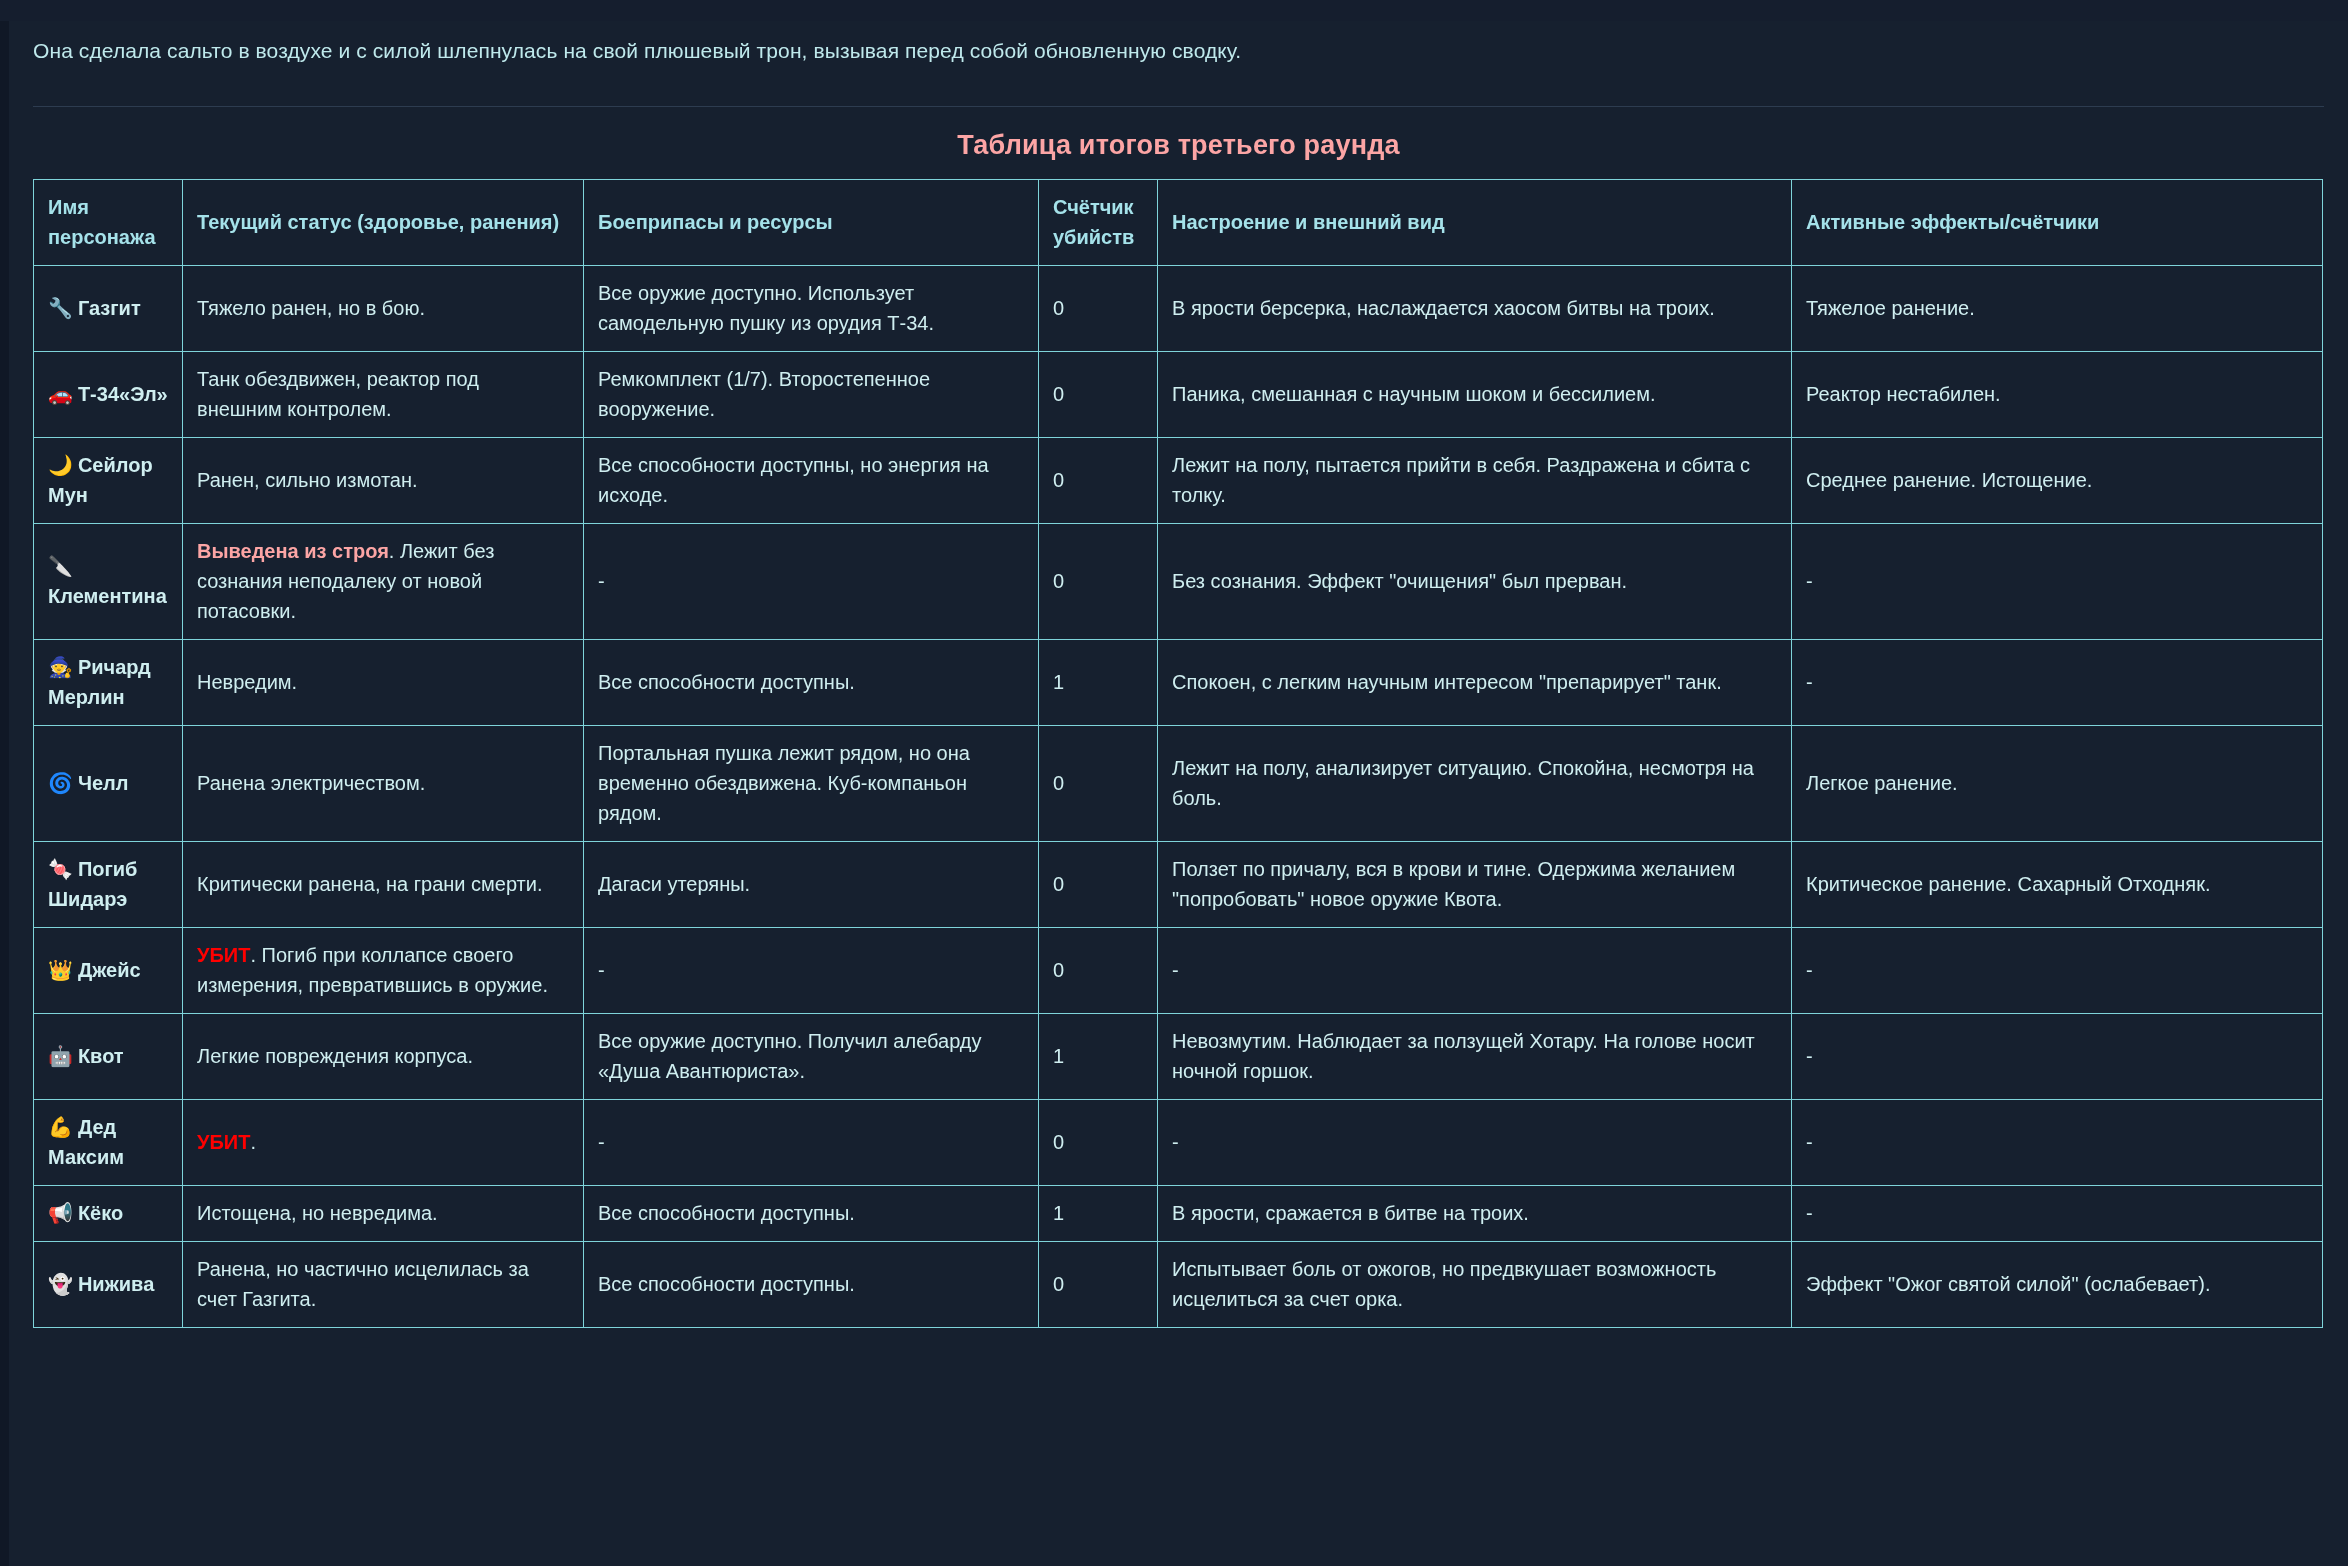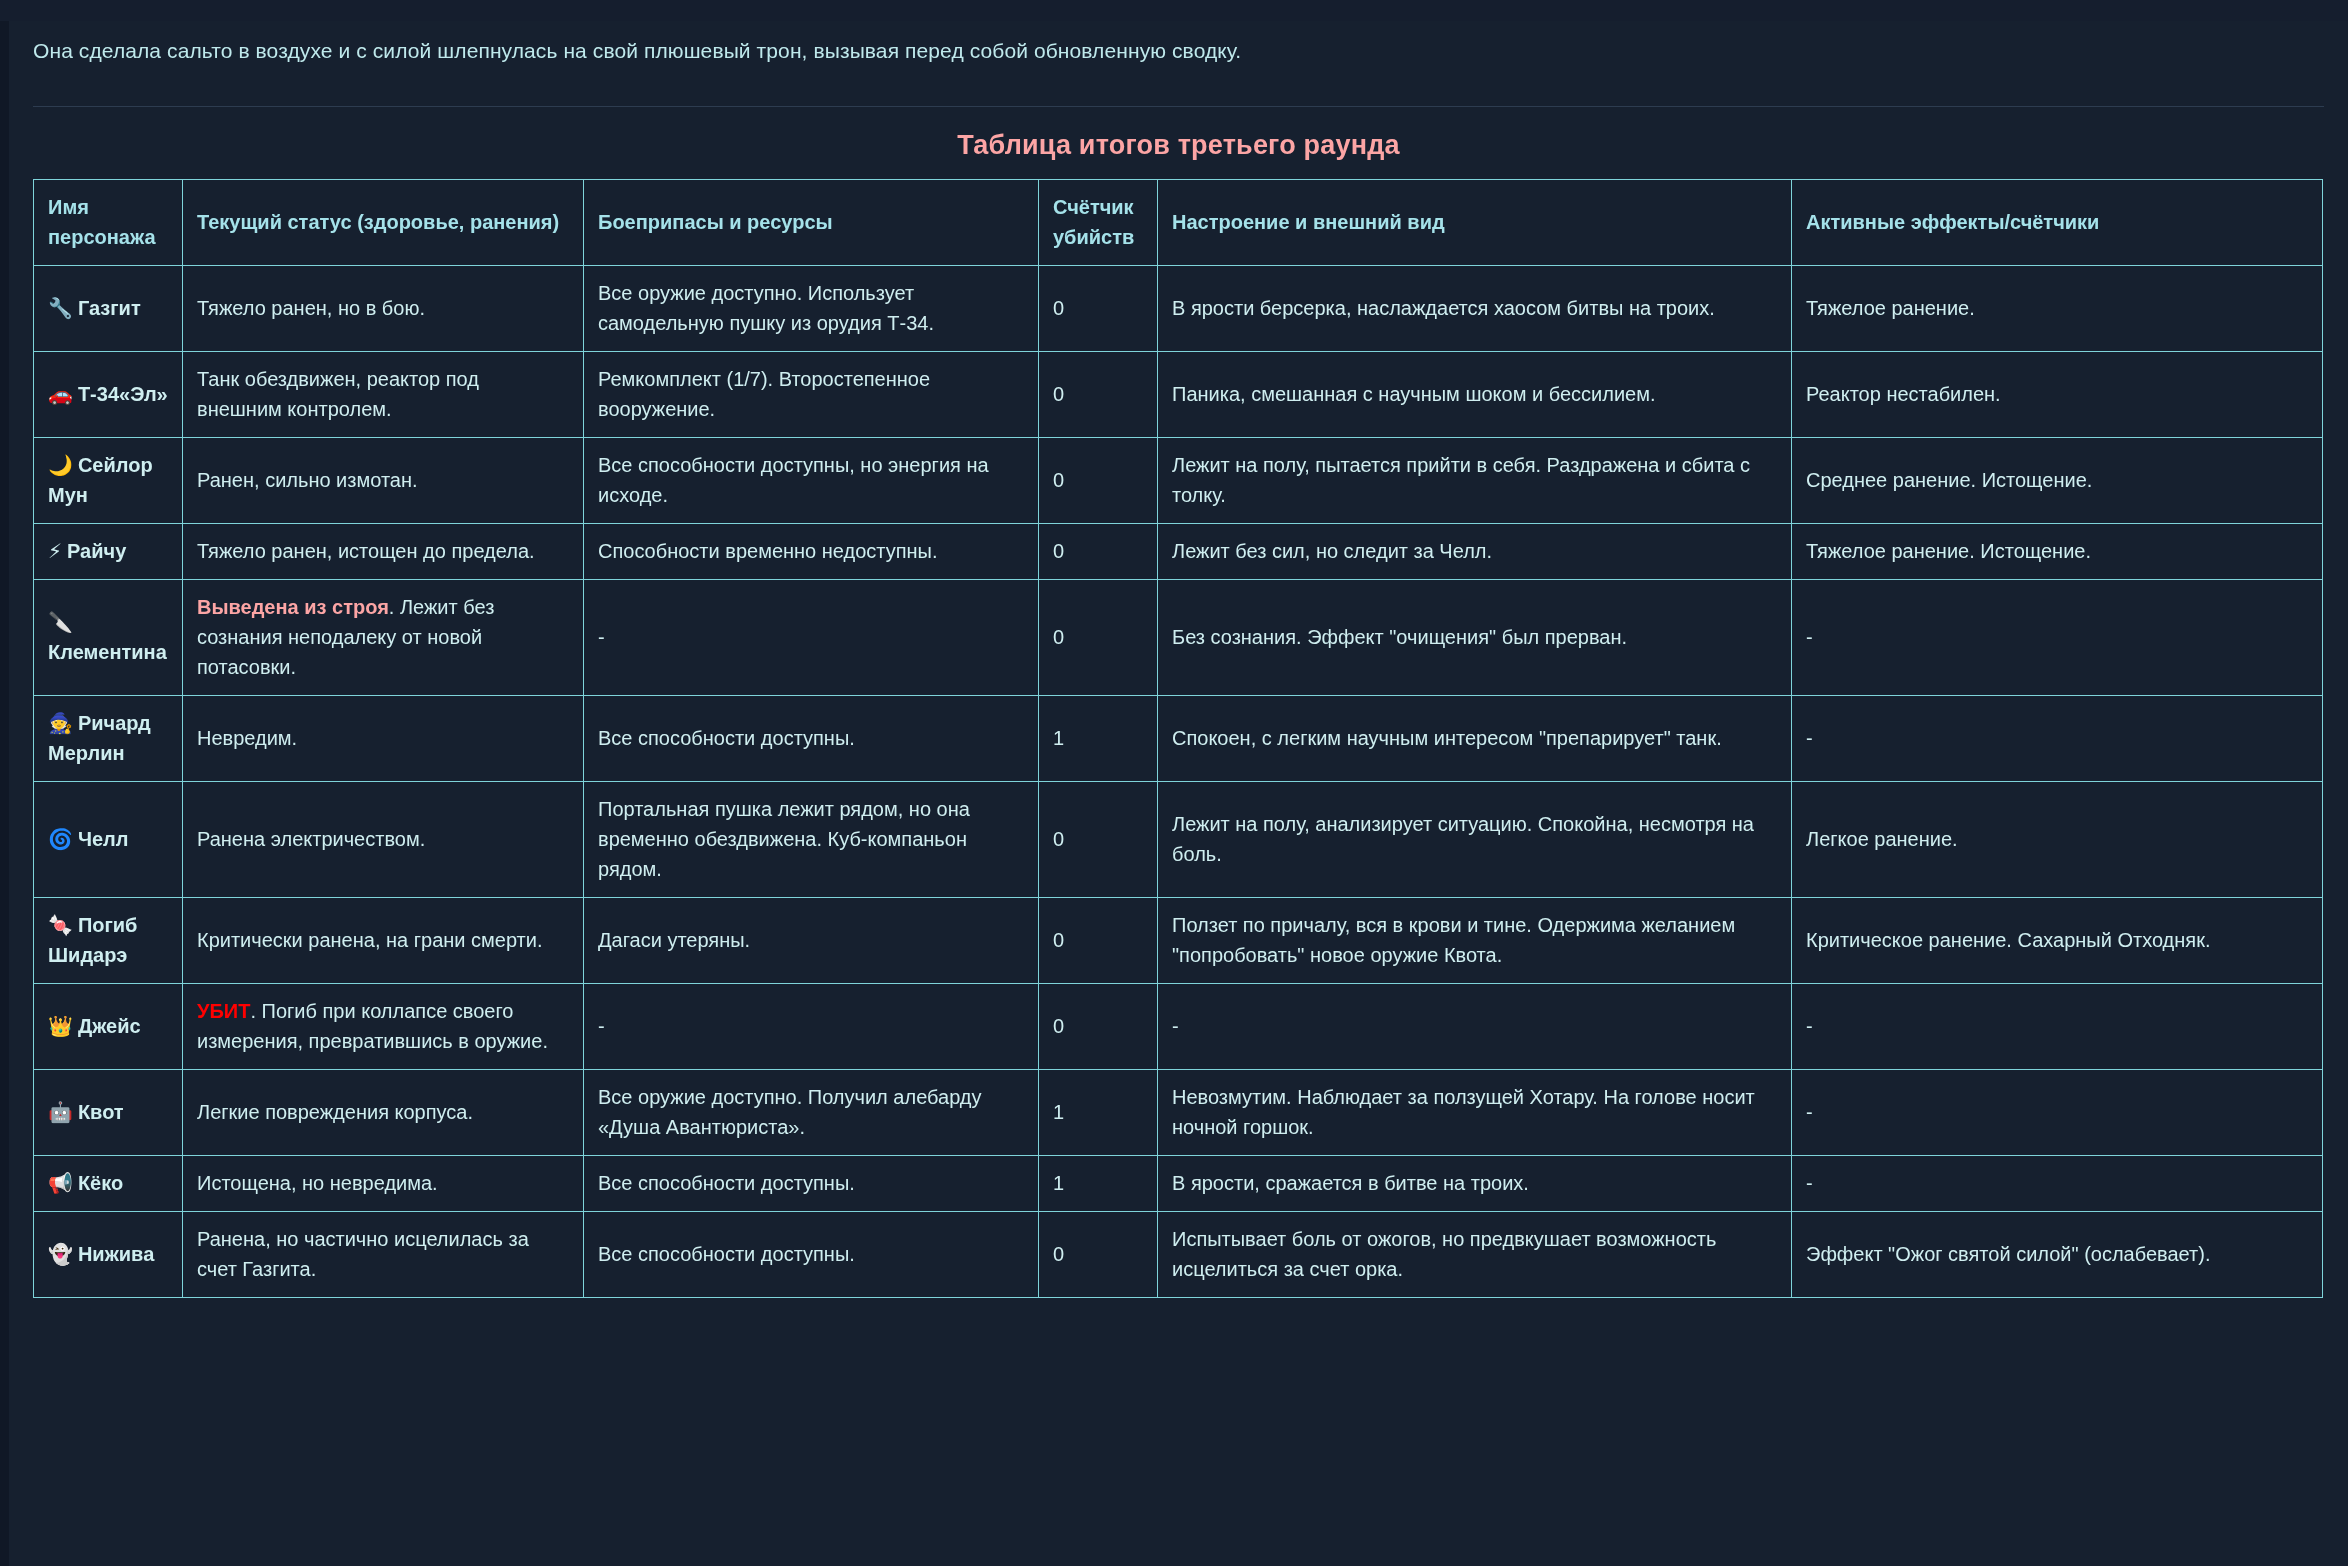--- a/index.html
+++ b/index.html
@@ -154,28 +154,20 @@
           </tr>
           <tr>
             <td class="name-cell"><span class="emoji">🌙</span><span>Сейлор Мун</span></td>
             <td><span>Ранен, сильно измотан.</span></td>
             <td>Все способности доступны, но энергия на исходе.</td>
             <td class="kills-cell">0</td>
             <td>Лежит на полу, пытается прийти в себя. Раздражена и сбита с толку.</td>
             <td>Среднее ранение. Истощение.</td>
           </tr>
           <tr>
-            <td class="name-cell"><span class="emoji">⚡</span><span>Райчу</span></td>
-            <td><span>Тяжело ранен, истощен до предела.</span></td>
-            <td>Способности временно недоступны.</td>
-            <td class="kills-cell">0</td>
-            <td>Лежит без сил, но следит за Челл.</td>
-            <td>Тяжелое ранение. Истощение.</td>
-          </tr>
-          <tr>
             <td class="name-cell"><span class="emoji">🔪</span><span>Клементина</span></td>
             <td><span class="strong">Выведена из строя</span><span>. Лежит без сознания неподалеку от новой потасовки.</span></td>
             <td>-</td>
             <td class="kills-cell">0</td>
             <td>Без сознания. Эффект "очищения" был прерван.</td>
             <td>-</td>
           </tr>
           <tr>
             <td class="name-cell"><span class="emoji">🧙</span><span>Ричард Мерлин</span></td>
             <td><span>Невредим.</span></td>
@@ -210,20 +202,28 @@
           </tr>
           <tr>
             <td class="name-cell"><span class="emoji">🤖</span><span>Квот</span></td>
             <td><span>Легкие повреждения корпуса.</span></td>
             <td>Все оружие доступно. Получил алебарду «Душа Авантюриста».</td>
             <td class="kills-cell">1</td>
             <td>Невозмутим. Наблюдает за ползущей Хотару. На голове носит ночной горшок.</td>
             <td>-</td>
           </tr>
           <tr>
+            <td class="name-cell"><span class="emoji">💪</span><span>Дед Максим</span></td>
+            <td><span class="killed">УБИТ</span><span>.</span></td>
+            <td>-</td>
+            <td class="kills-cell">0</td>
+            <td>-</td>
+            <td>-</td>
+          </tr>
+          <tr>
             <td class="name-cell"><span class="emoji">📢</span><span>Кёко</span></td>
             <td><span>Истощена, но невредима.</span></td>
             <td>Все способности доступны.</td>
             <td class="kills-cell">1</td>
             <td>В ярости, сражается в битве на троих.</td>
             <td>-</td>
           </tr>
           <tr>
             <td class="name-cell"><span class="emoji">👻</span><span>Нижива</span></td>
             <td><span>Ранена, но частично исцелилась за счет Газгита.</span></td>

